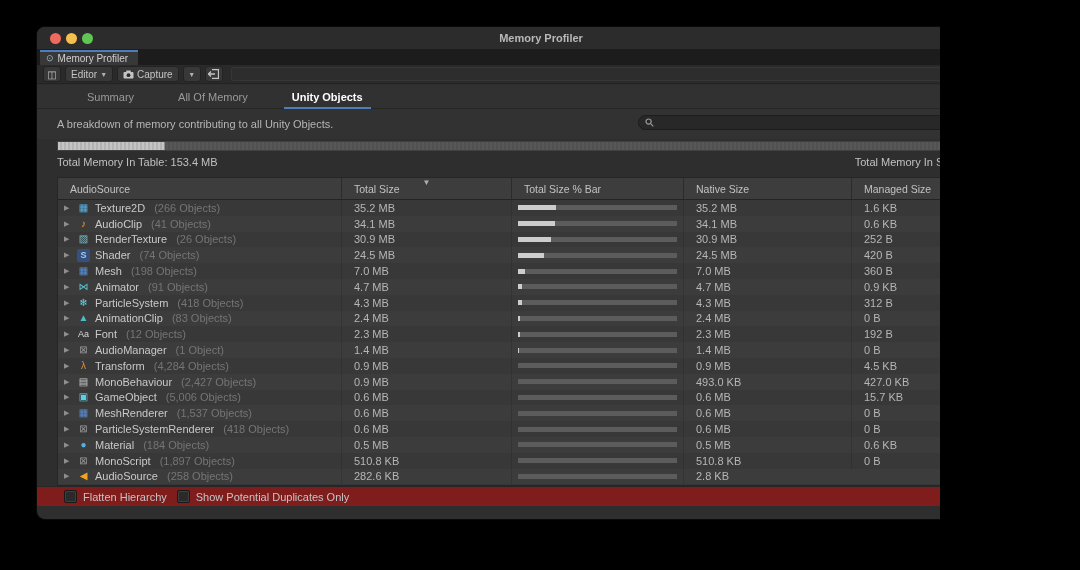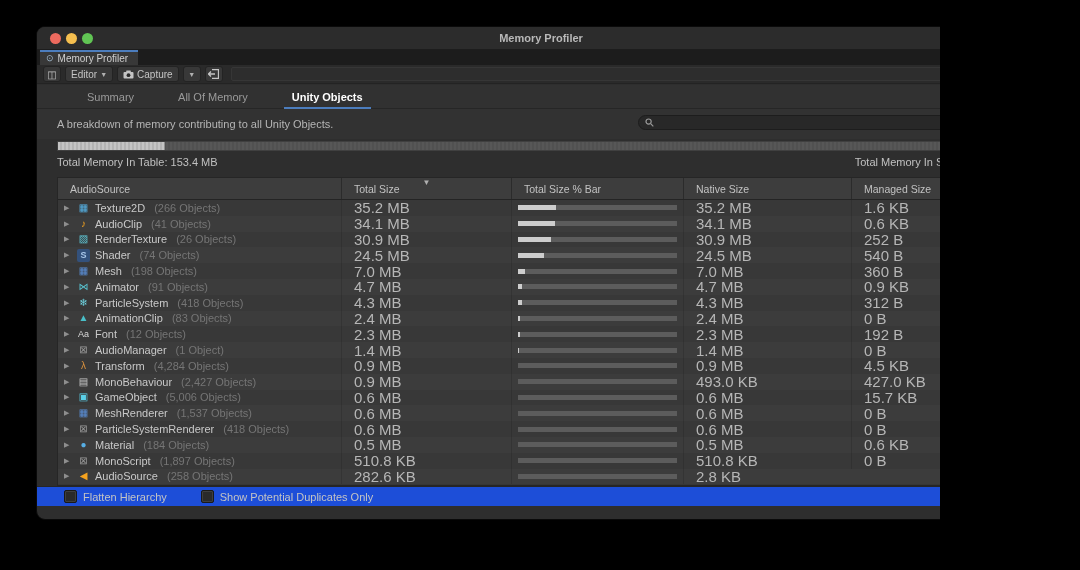--- a/index.html
+++ b/index.html
@@ -75,34 +75,34 @@
   .trow:nth-child(odd){background:#383838;}
   .trow:nth-child(even){background:#3c3c3c;}
   .td{display:flex;align-items:center;height:100%;padding-left:12px;box-sizing:border-box;overflow:hidden;
       border-left:1px solid rgba(0,0,0,.12);}
   .td.first{border-left:none;padding-left:6px;gap:5px;}
   .expander{font-size:7px;color:#8e8e8e;width:8px;flex:none;}
   .row-icon{width:13px;height:13px;flex:none;display:flex;align-items:center;justify-content:center;
             font-size:10px;line-height:1;border-radius:2px;}
   .row-label{font-size:11px;color:#c9c9c9;white-space:nowrap;}
   .row-count{font-size:11px;color:#757575;white-space:nowrap;margin-left:4px;}
-  .cell-val{font-size:15px;color:#b6b6b6;white-space:nowrap;}
+  .cell-val{font-size:11px;color:#b6b6b6;white-space:nowrap;}
   .bar-cell{position:relative;padding:0 4px 0 6px;}
   .bar-track{position:absolute;left:6px;right:6px;top:50%;margin-top:-2.5px;height:5px;background:#5c5c5c;}
   .bar-fill{position:absolute;left:6px;top:50%;margin-top:-2.5px;height:5px;background:#cdcdcd;}
 
   
   .scrollbar{position:absolute;right:0;top:0;width:14px;height:285px;background:#2f2f2f;border-left:1px solid #262626;box-sizing:border-box;}
   .sb-arrow{position:absolute;left:0;width:13px;text-align:center;font-size:7px;color:#9a9a9a;}
   .sb-up{top:2px;} .sb-down{bottom:2px;}
   .sb-thumb{position:absolute;left:2px;top:14px;width:9px;height:210px;background:#5d5d5d;border-radius:5px;}
 
   
-  .footer{position:absolute;left:0;top:459px;width:100%;height:20px;background:#1d4ed8;border-top:1px solid #262626;
-          display:flex;align-items:center;gap:34px;padding-left:27px;box-sizing:border-box;}
+  .footer{position:absolute;left:0;top:459px;width:100%;height:20px;background:#7f1d1d;border-top:1px solid #262626;
+          display:flex;align-items:center;gap:10px;padding-left:27px;box-sizing:border-box;}
   .chk{display:flex;align-items:center;gap:6px;}
   .chk-box{width:11px;height:11px;background:#2a2a2a;border:1px solid #191919;border-radius:2px;box-shadow:inset 0 0 0 1px #3f3f3f;}
   .chk-label{font-size:11px;color:#c4c4c4;}
 </style>
 </head>
 <body>
 
 <div class="stage">
   <div class="window">
 
@@ -263,21 +263,21 @@
               <span class="cell-val">24.5 MB</span>
             </div>
             <div class="td bar-cell">
               <div class="bar-track"></div>
               <div class="bar-fill" style="width: calc(16% - 1px);"></div>
             </div>
             <div class="td">
               <span class="cell-val">24.5 MB</span>
             </div>
             <div class="td">
-              <span class="cell-val">540 B</span>
+              <span class="cell-val">420 B</span>
             </div>
           </div>
           <div class="trow">
             <div class="td first">
               <span class="expander">▶</span>
               <span class="row-icon" style="color: rgb(90, 143, 216);">▦</span>
               <span class="row-label">Mesh</span>
               <span class="row-count">(198 Objects)</span>
             </div>
             <div class="td">

